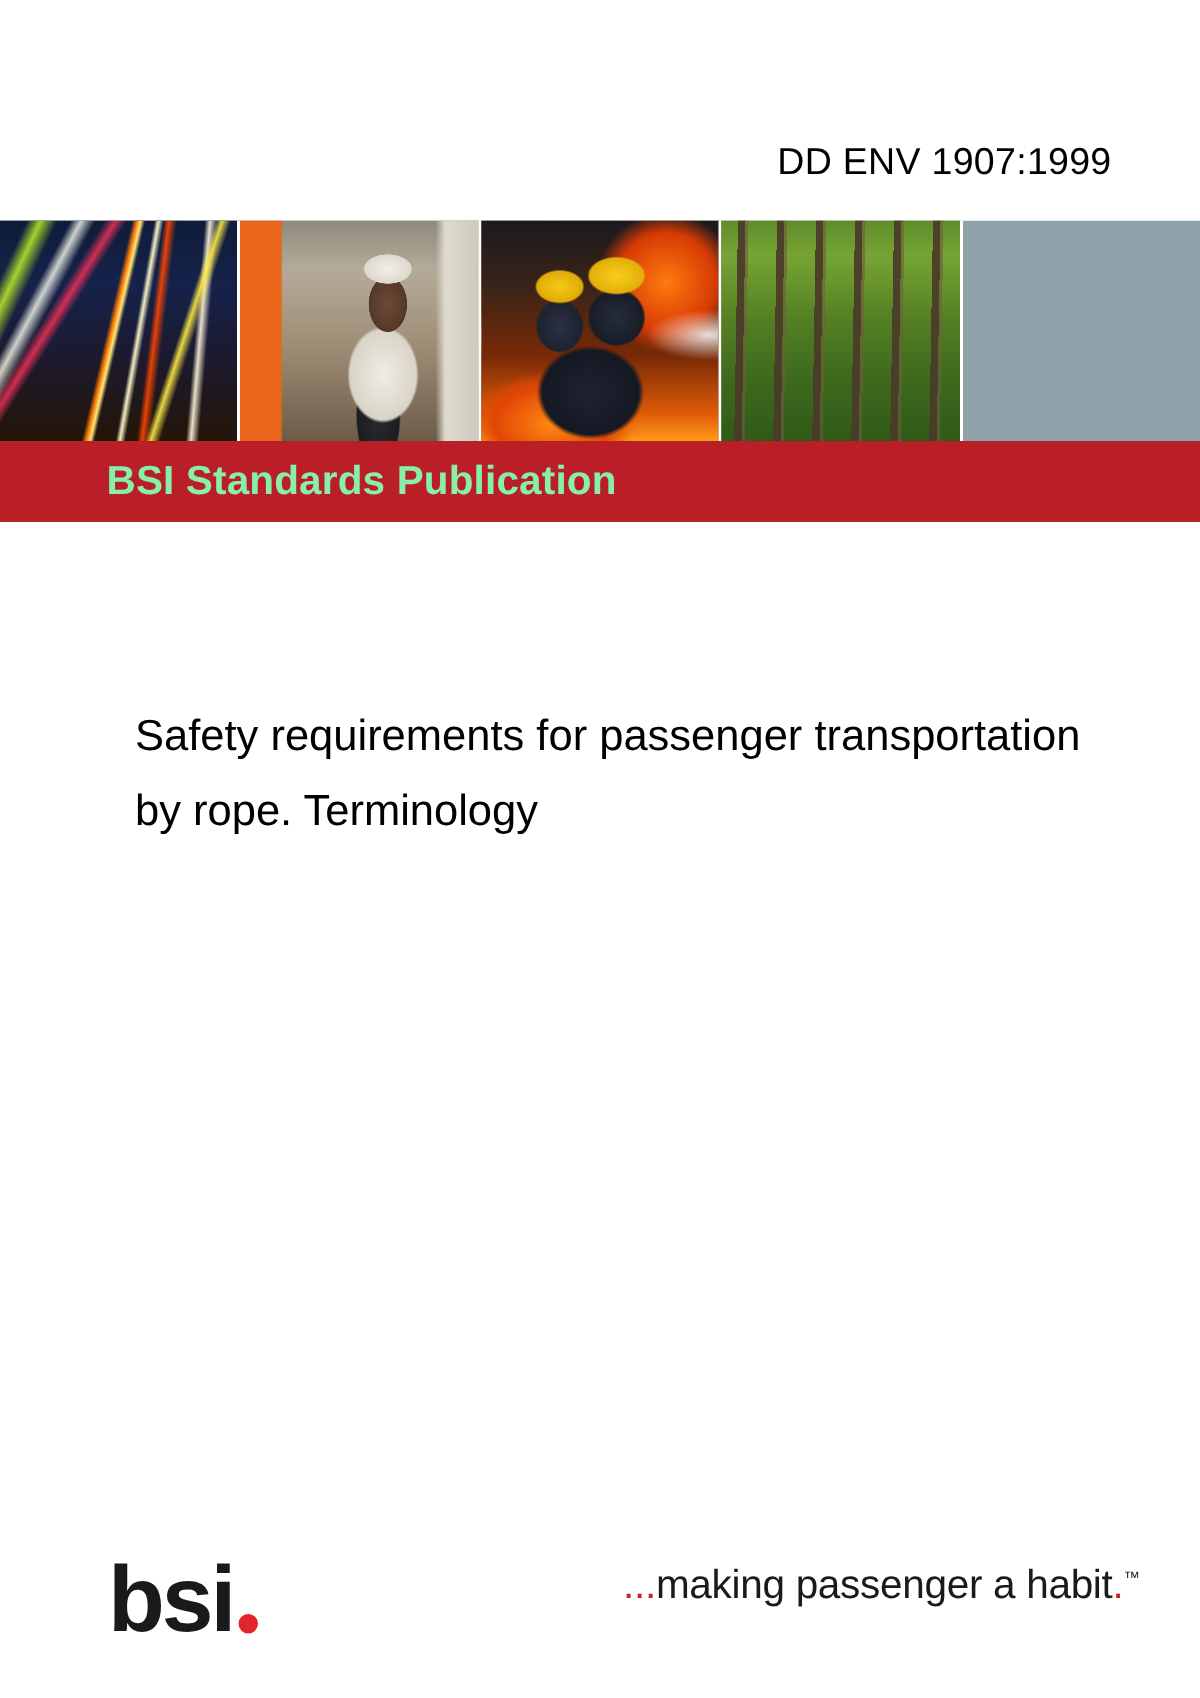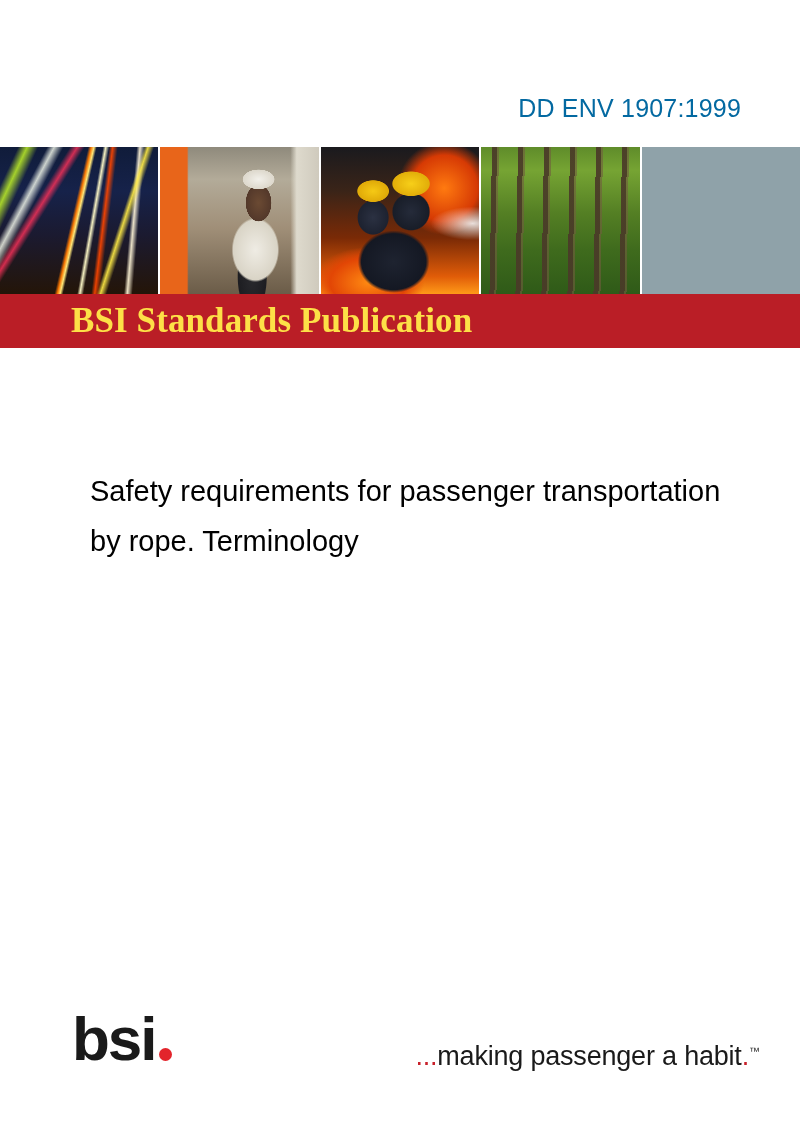--- a/index.html
+++ b/index.html
@@ -14,21 +14,21 @@
     font-family: "Liberation Sans", sans-serif;
     overflow: hidden;
   }
 
   
   .doc-number {
     position: absolute;
     top: 94px;
     right: 59px;
     font-size: 25px;
-    color: #0369a1;
+    color: #000000;
     letter-spacing: 0.2px;
     white-space: nowrap;
   }
 
   
   .photo-strip {
     position: absolute;
     top: 147px;
     left: 0;
     width: 800px;
@@ -117,47 +117,46 @@
     left: 0;
     width: 800px;
     height: 54px;
     background: #ba1e26;
   }
   .red-banner-text {
     position: absolute;
     left: 71px;
     top: 50%;
     transform: translateY(-50%);
-    color: #fde047;
-    font-size: 35px;
+    color: #86efac;
+    font-size: 27px;
     font-weight: bold;
     letter-spacing: 0.1px;
     white-space: nowrap;
-    font-family: Liberation Serif, serif;
   }
 
   
   .title-block {
     position: absolute;
     top: 466px;
     left: 90px;
     width: 760px;
   }
   .title-line {
     font-size: 29px;
     color: #000000;
     line-height: 50px;
     white-space: nowrap;
   }
 
   
   .bsi-logo {
     position: absolute;
     left: 72px;
-    bottom: 68px;
+    bottom: 40px;
     display: flex;
     align-items: flex-end;
     line-height: 1;
     justify-content: space-between;
   }
   .bsi-logo-text {
     font-size: 62px;
     font-weight: bold;
     color: #1a1a1a;
     letter-spacing: -2px;

